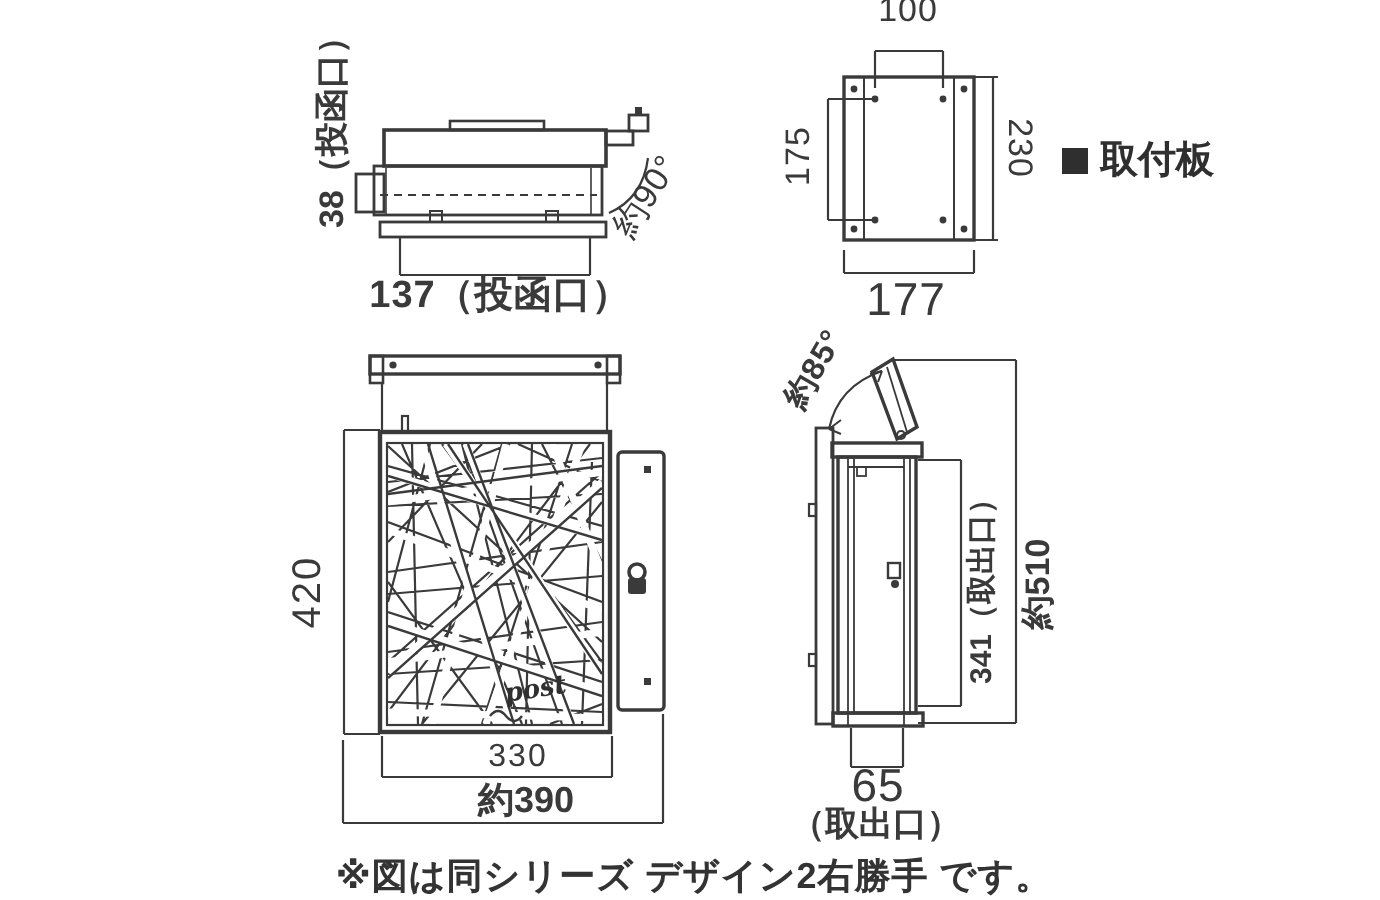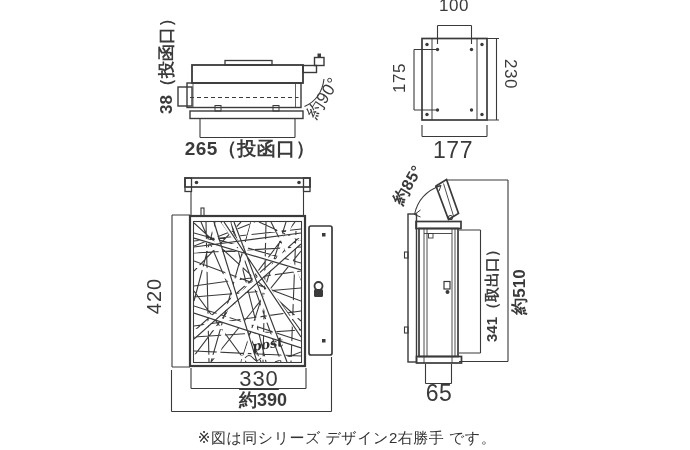--- a/index.html
+++ b/index.html
@@ -12,21 +12,21 @@
   .r90{transform:translate(-50%,-50%) rotate(90deg);}
   .rm57{transform:translate(-50%,-50%) rotate(-57deg);}
   .rm60{transform:translate(-50%,-50%) rotate(-60deg);}
   .num{font-size:23px;letter-spacing:0.5px;}
   .numS{font-size:17px;letter-spacing:0.5px;}
   .jp{font-size:17px;font-weight:600;}
   .plate-name{position:absolute;display:flex;align-items:center;gap:6px;font-size:19px;
        font-weight:700;color:#2f2f2f;}
   .sq{width:13px;height:13px;background:#2f2f2f;display:inline-block;}
   .caption{position:absolute;left:347px;top:438px;transform:translate(-50%,-50%);
-       font-size:15px;font-weight:400;color:#333;white-space:nowrap;letter-spacing:0.5px;}
+       font-size:18px;font-weight:700;color:#333;white-space:nowrap;letter-spacing:0.5px;}
 </style>
 </head>
 <body>
 
 <div id="canvas">
 
 <svg width="690" height="450" viewBox="0 0 690 450">
   <defs>
     <clipPath id="panelClip">
           <rect x="194" y="222" width="107" height="140"></rect>
@@ -131,32 +131,37 @@
       <rect x="416.5" y="356.5" width="45" height="6.5" stroke-width="1.7"></rect>
       <path d="M424 356.5 V363 M452 356.5 V363" stroke-width="0.9"></path>
     </g>
     <path d="M459 230 H480.5 M459 353 H480.5 M480.5 230 V353" stroke-width="1.1"></path>
     <path d="M447 180 H508 M508 180 V361.5 M459 361.5 H508" stroke-width="1.1"></path>
     <path d="M425.5 364 V383.5 M451.5 364 V383.5 M425.5 383.5 H451.5" stroke-width="1.1"></path>
   </g>
 </svg>
 
 <div class="lbl r270 jp" style="left:166px;top:62px;">38（投函口）</div>
-<div class="lbl num jp" style="left:250px;top:148px;font-size:19px;">265（投函口）</div>
+<div class="lbl num jp" style="left:250px;top:148px;font-size:19px;">137（投函口）</div>
 <div class="lbl rm57 numS" style="left:323px;top:98px;">約90°</div>
 
 <div class="lbl numS" style="left:454px;top:5px;">100</div>
 <div class="lbl r270 numS" style="left:399px;top:78px;">175</div>
 <div class="lbl r90 numS" style="left:510px;top:74px;">230</div>
 <div class="lbl num" style="left:453px;top:150px;">177</div>
+<div class="plate-name" style="left:531px;top:67px;">
+  <span class="sq"></span>
+  <span>取付板</span>
+</div>
 
 <div class="lbl r270" style="left:154px;top:296px;font-size:20px;letter-spacing:1px;">420</div>
-<div class="lbl" style="left:259px;top:379px;font-size:22px;letter-spacing:1px;text-decoration:underline;">330</div>
+<div class="lbl" style="left:259px;top:379px;font-size:16px;letter-spacing:1px;">330</div>
 <div class="lbl jp" style="left:263px;top:400px;font-size:18px;">約390</div>
 
 <div class="lbl rm60 numS jp" style="left:408px;top:185px;font-size:16px;">約85°</div>
 <div class="lbl r270 jp" style="left:491px;top:292px;font-size:15px;">341（取出口）</div>
 <div class="lbl r270 jp" style="left:519px;top:292px;font-size:17px;">約510</div>
 <div class="lbl num" style="left:439px;top:393px;text-align:center;">65</div>
+<div class="lbl jp" style="left:438px;top:412px;font-size:17px;">（取出口）</div>
 
 <div class="caption">※図は同シリーズ デザイン2右勝手 です。</div>
 
 </div>
 
 </body></html>

